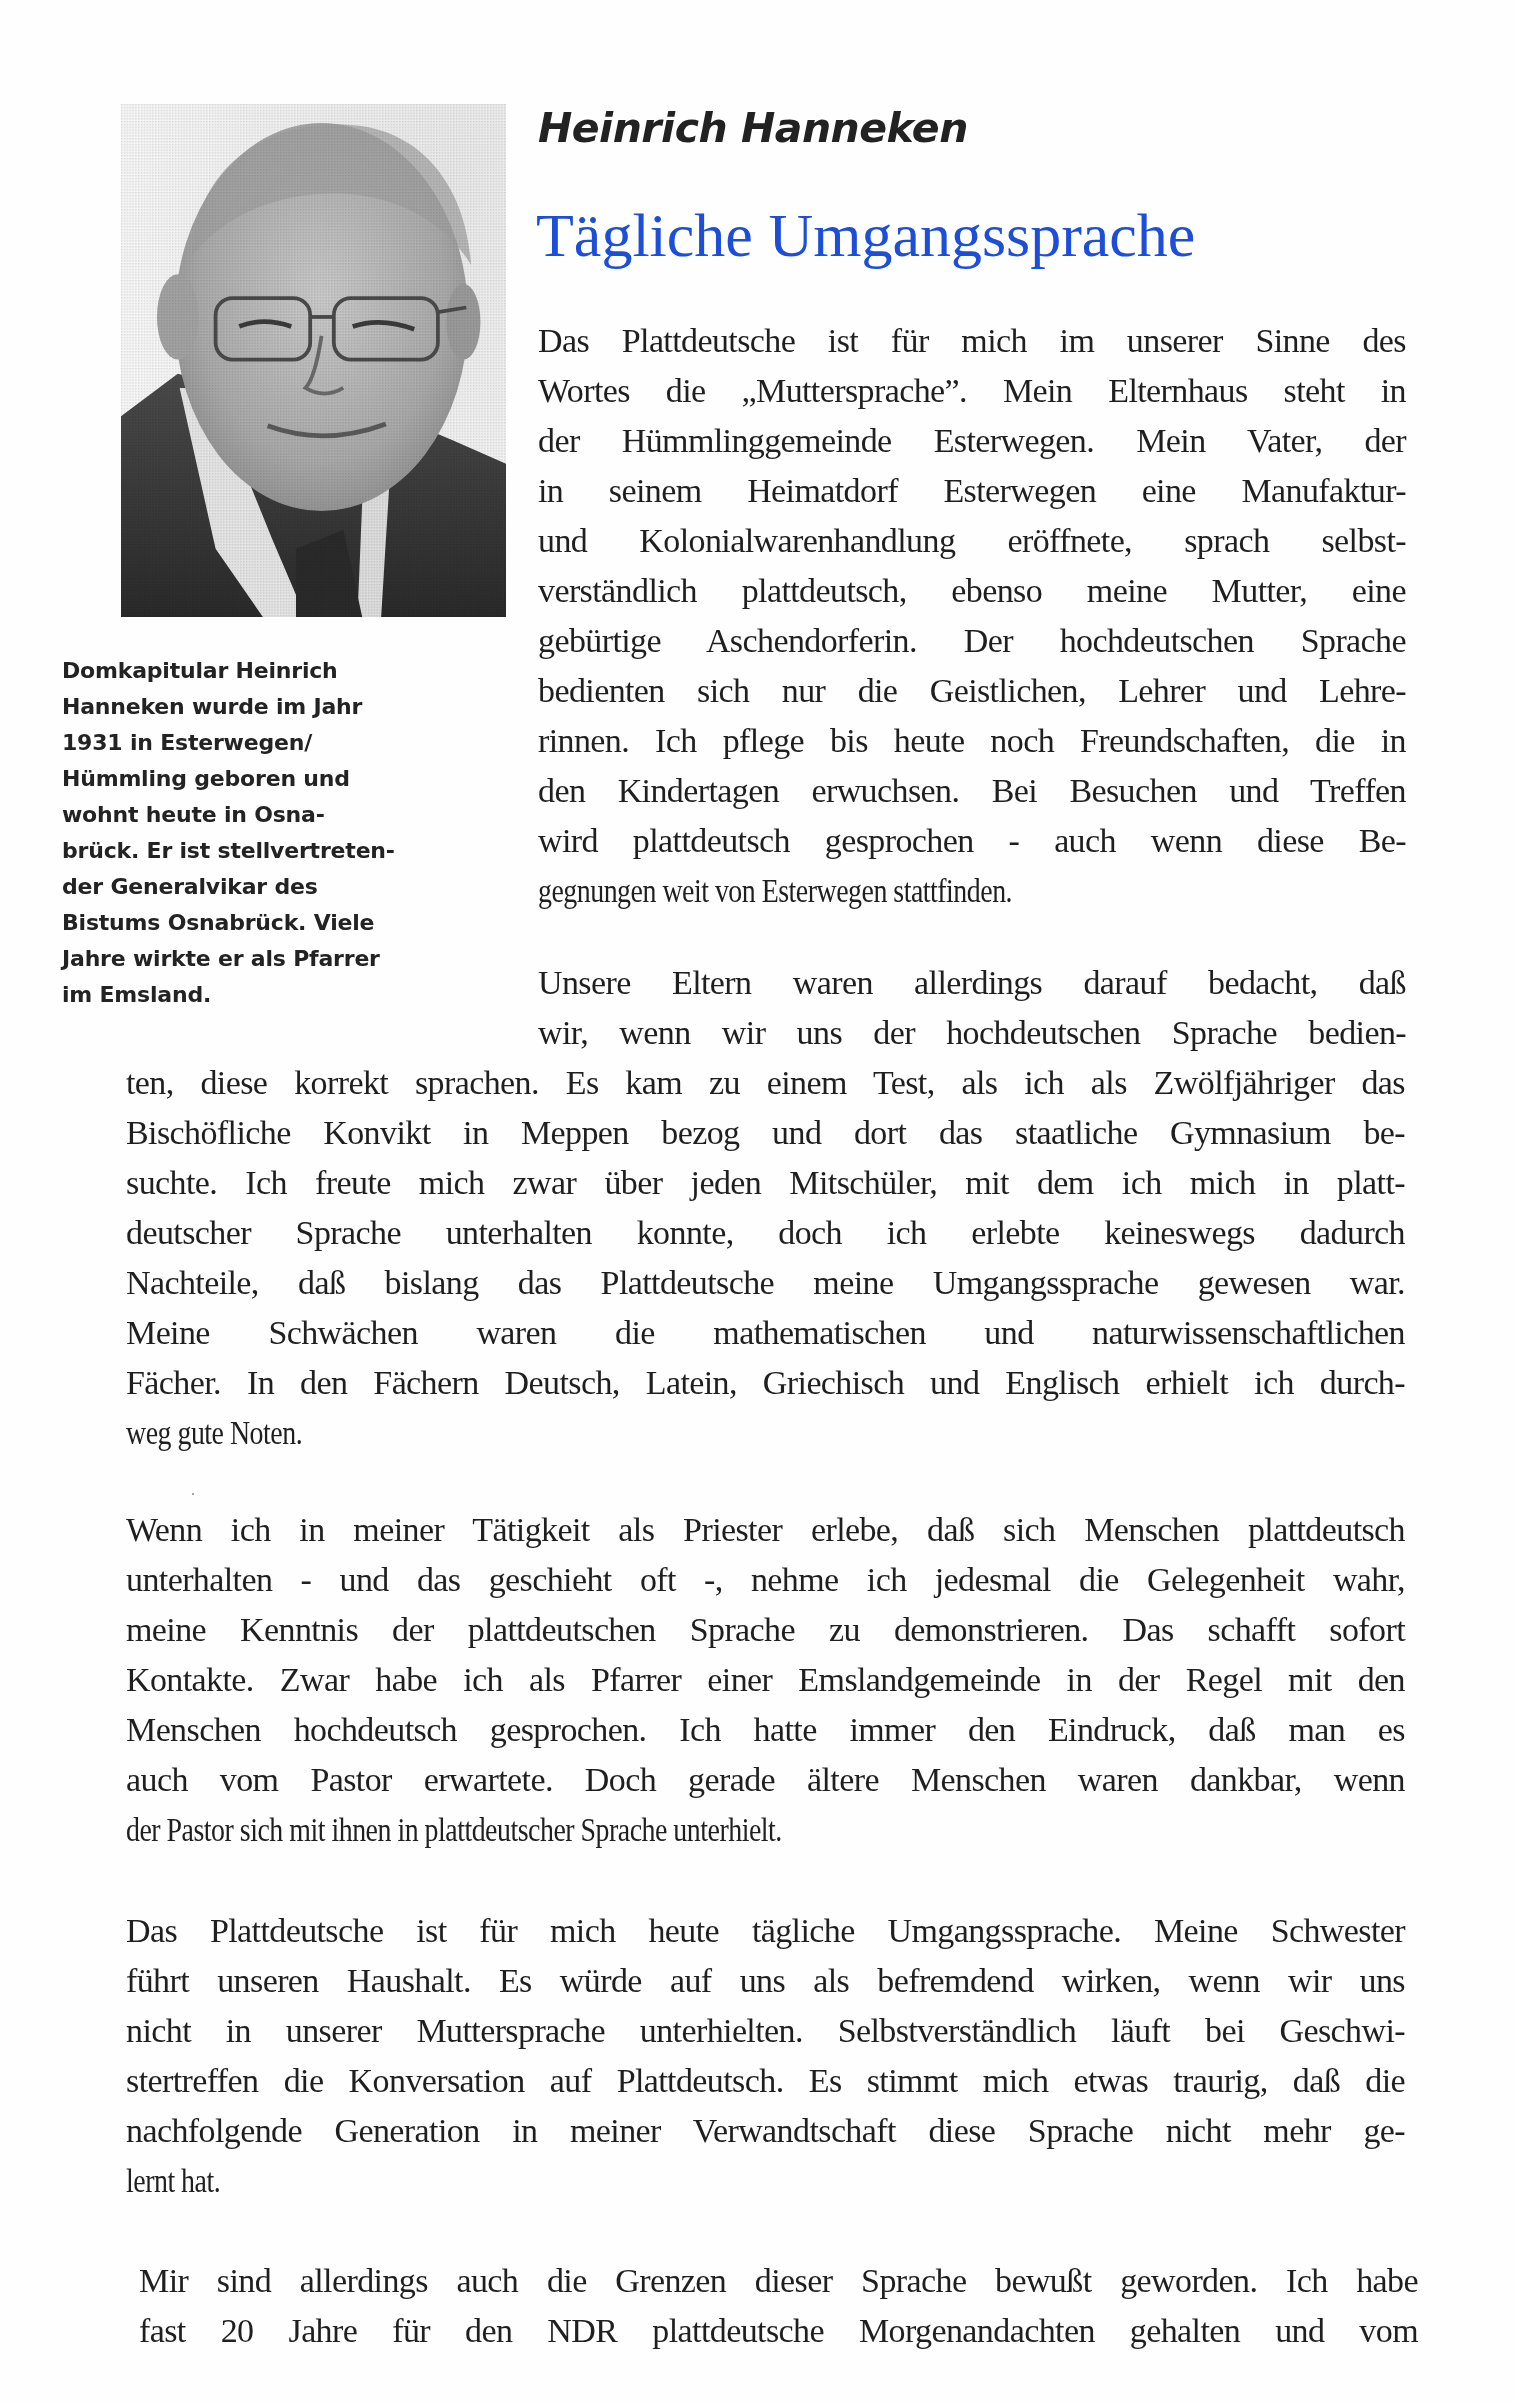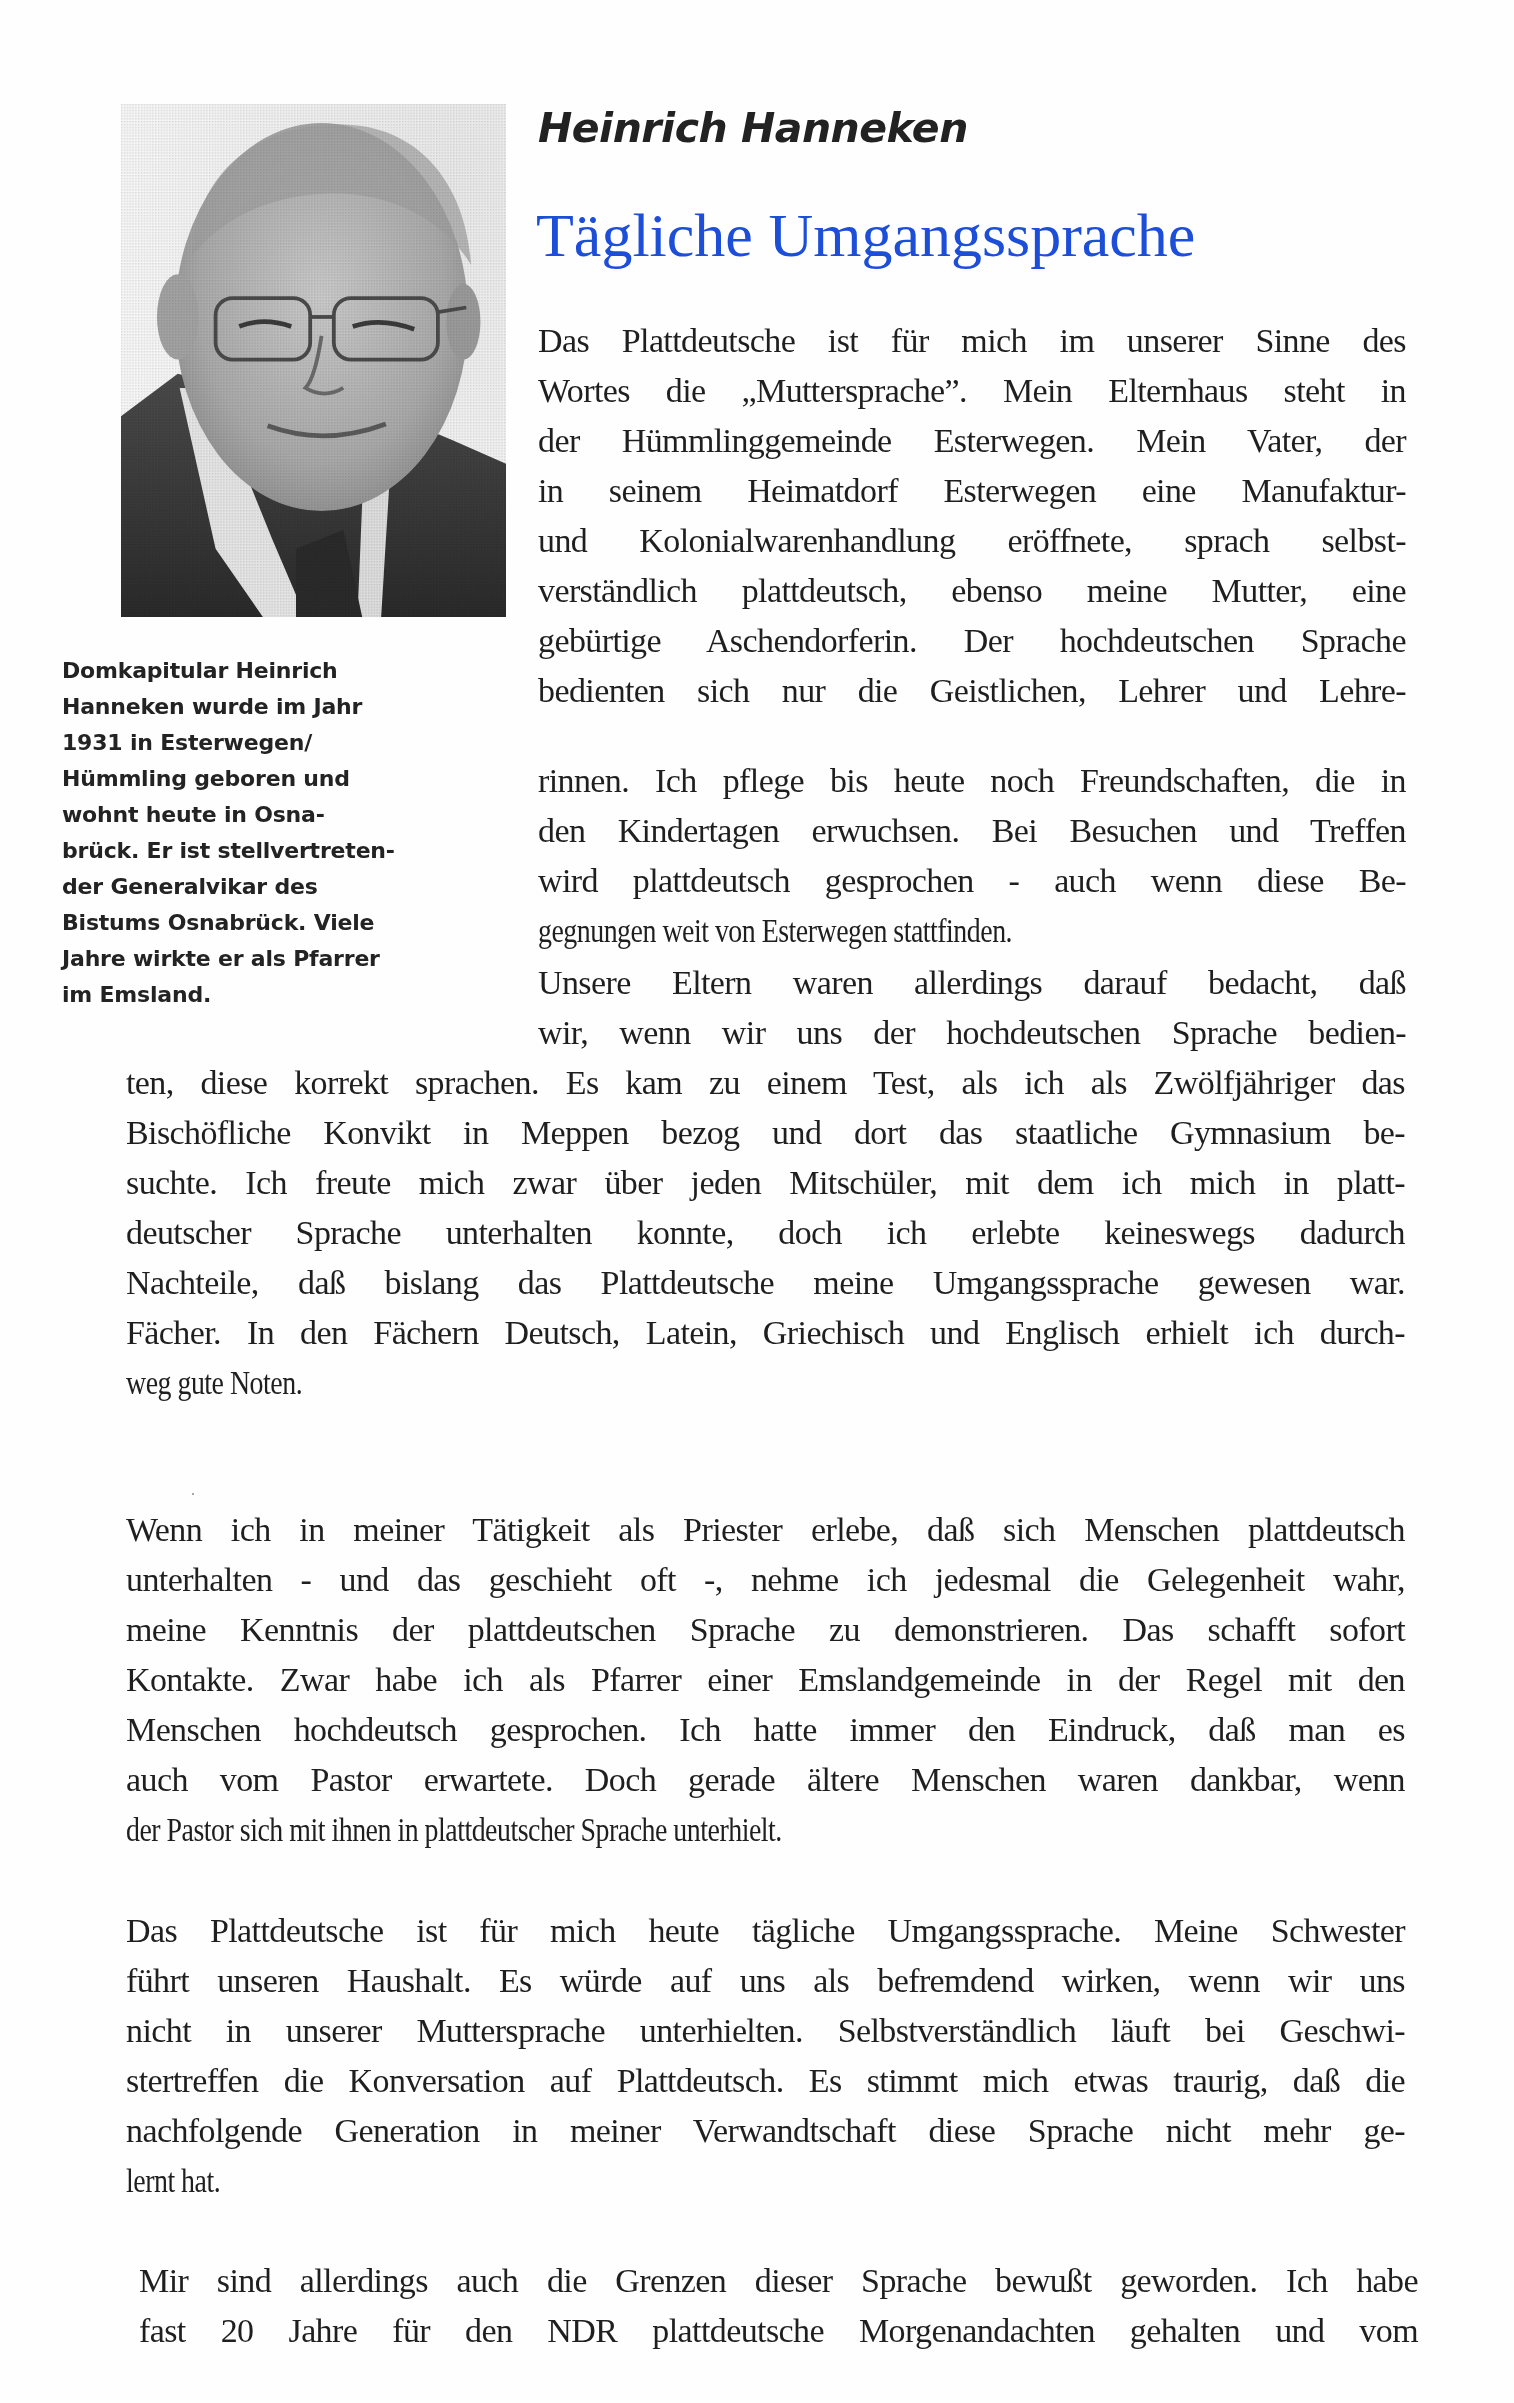--- a/index.html
+++ b/index.html
@@ -210,37 +210,38 @@
 
   <div class="para p1">
     <span class="ln" style="width: 868px; transform: scaleX(1);">Das Plattdeutsche ist für mich im unserer Sinne des</span>
     <span class="ln" style="width: 868px; transform: scaleX(1);">Wortes die „Muttersprache”. Mein Elternhaus steht in</span>
     <span class="ln" style="width: 868px; transform: scaleX(1);">der Hümmlinggemeinde Esterwegen. Mein Vater, der</span>
     <span class="ln" style="width: 868px; transform: scaleX(1);">in seinem Heimatdorf Esterwegen eine Manufaktur-</span>
     <span class="ln" style="width: 868px; transform: scaleX(1);">und Kolonialwarenhandlung eröffnete, sprach selbst-</span>
     <span class="ln" style="width: 868px; transform: scaleX(1);">verständlich plattdeutsch, ebenso meine Mutter, eine</span>
     <span class="ln" style="width: 868px; transform: scaleX(1);">gebürtige Aschendorferin. Der hochdeutschen Sprache</span>
     <span class="ln" style="width: 868px; transform: scaleX(1);">bedienten sich nur die Geistlichen, Lehrer und Lehre-</span>
-    <span class="ln" style="width: 868px; transform: scaleX(1); margin-top: 40px;">rinnen. Ich pflege bis heute noch Freundschaften, die in</span>
+    <span class="ln" style="width: 868px; transform: scaleX(1);">rinnen. Ich pflege bis heute noch Freundschaften, die in</span>
     <span class="ln" style="width: 868px; transform: scaleX(1);">den Kindertagen erwuchsen. Bei Besuchen und Treffen</span>
     <span class="ln" style="width: 868px; transform: scaleX(1);">wird  plattdeutsch gesprochen - auch wenn diese Be-</span>
     <span class="ln last" style="transform: scaleX(0.82); text-align-last: left; width: 1058px;">gegnungen weit von Esterwegen stattfinden.</span>
   </div>
 
   <div class="para p2-narrow">
     <span class="ln" style="width: 868px; transform: scaleX(1);">Unsere Eltern waren allerdings darauf bedacht, daß</span>
     <span class="ln" style="width: 868px; transform: scaleX(1);">wir, wenn wir uns der hochdeutschen Sprache bedien-</span>
   </div>
 
   <div class="para p2-wide">
     <span class="ln" style="width: 1279px; transform: scaleX(1);">ten, diese korrekt sprachen. Es kam zu einem Test, als ich als Zwölfjähriger das</span>
     <span class="ln" style="width: 1279px; transform: scaleX(1);">Bischöfliche Konvikt in Meppen bezog und dort das staatliche Gymnasium be-</span>
     <span class="ln" style="width: 1279px; transform: scaleX(1);">suchte. Ich freute mich zwar über jeden Mitschüler, mit dem ich mich in platt-</span>
     <span class="ln" style="width: 1279px; transform: scaleX(1);">deutscher Sprache unterhalten konnte, doch ich erlebte keineswegs dadurch</span>
     <span class="ln" style="width: 1279px; transform: scaleX(1);">Nachteile, daß bislang das Plattdeutsche meine Umgangssprache gewesen war.</span>
+    <span class="ln" style="width: 1279px; transform: scaleX(1);">Meine Schwächen waren die mathematischen und naturwissenschaftlichen</span>
     <span class="ln" style="width: 1279px; transform: scaleX(1);">Fächer. In den Fächern Deutsch, Latein, Griechisch und Englisch erhielt ich durch-</span>
     <span class="ln last" style="transform: scaleX(0.82); text-align-last: left; width: 1560px;">weg gute Noten.</span>
   </div>
 
   <div class="speck" style="left:192px;top:1493px;"></div>
 
   <div class="para p3">
     <span class="ln" style="width: 1279px; transform: scaleX(1);">Wenn ich in meiner Tätigkeit als Priester erlebe, daß sich Menschen plattdeutsch</span>
     <span class="ln" style="width: 1279px; transform: scaleX(1);">unterhalten - und das geschieht oft -, nehme ich jedesmal die Gelegenheit wahr,</span>
     <span class="ln" style="width: 1279px; transform: scaleX(1);">meine Kenntnis der plattdeutschen Sprache zu demonstrieren. Das schafft sofort</span>

